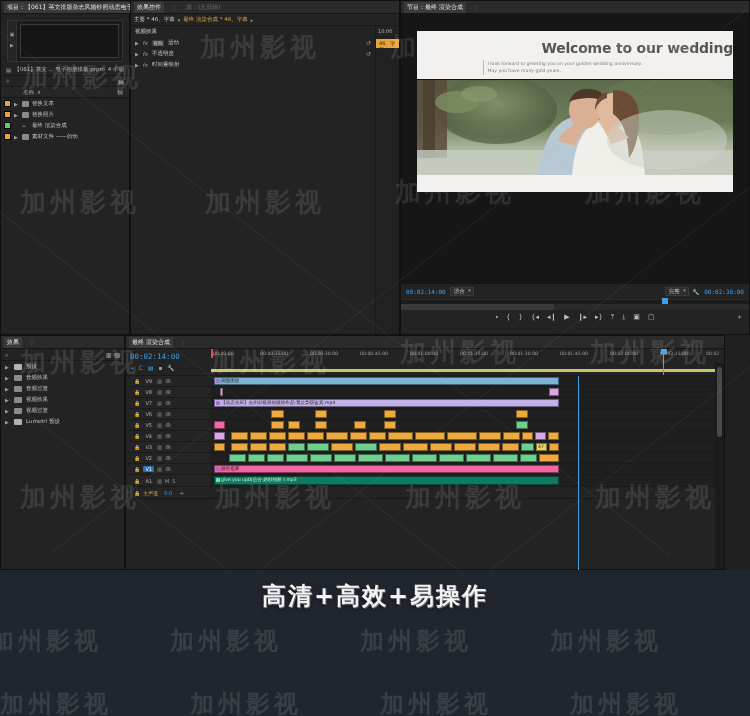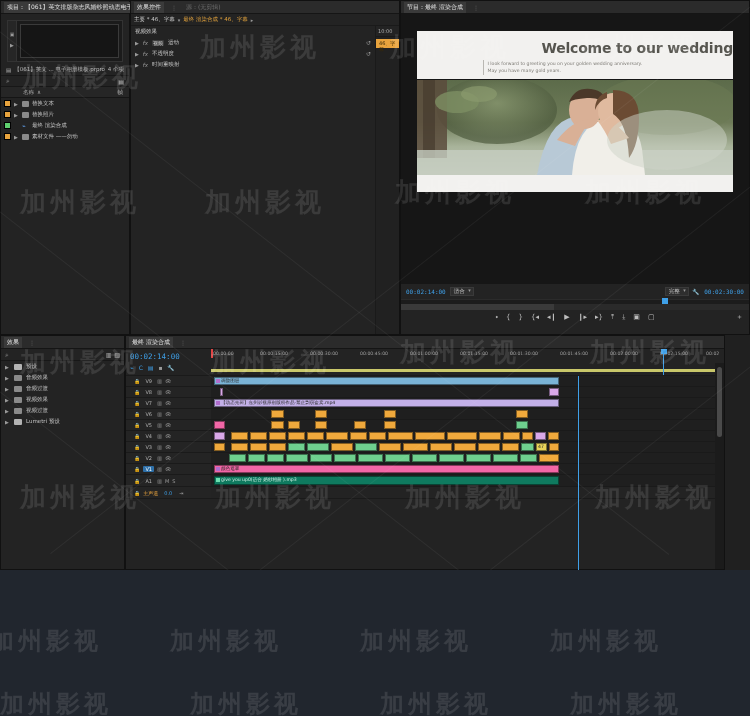--- a/index.html
+++ b/index.html
@@ -680,20 +680,21 @@
     <div class="wmline" style="left:-40px; top:180px;width:900px; transform:rotate(38deg);"></div>
     <div class="wmline" style="left:-40px; top:360px;width:900px; transform:rotate(38deg);"></div>
     <div class="wmline" style="left:760px; top:0;   width:900px; transform:rotate(142deg);"></div>
     <div class="wmline" style="left:760px; top:180px;width:900px; transform:rotate(142deg);"></div>
     <div class="wmline" style="left:760px; top:360px;width:900px; transform:rotate(142deg);"></div>
   </div>
 </div>
 
 <div class="banner">
   <div class="mesh"></div>
+  <h2>高清+高效+易操作</h2>
   <div class="wm-layer">
     <div class="wm" style="left:-10px; top:55px; font-size:24px;">加州影视</div>
     <div class="wm" style="left:170px; top:55px; font-size:24px;">加州影视</div>
     <div class="wm" style="left:360px; top:55px; font-size:24px;">加州影视</div>
     <div class="wm" style="left:550px; top:55px; font-size:24px;">加州影视</div>
     <div class="wm" style="left:0px;   top:118px; font-size:24px;">加州影视</div>
     <div class="wm" style="left:190px; top:118px; font-size:24px;">加州影视</div>
     <div class="wm" style="left:380px; top:118px; font-size:24px;">加州影视</div>
     <div class="wm" style="left:570px; top:118px; font-size:24px;">加州影视</div>
   </div>

